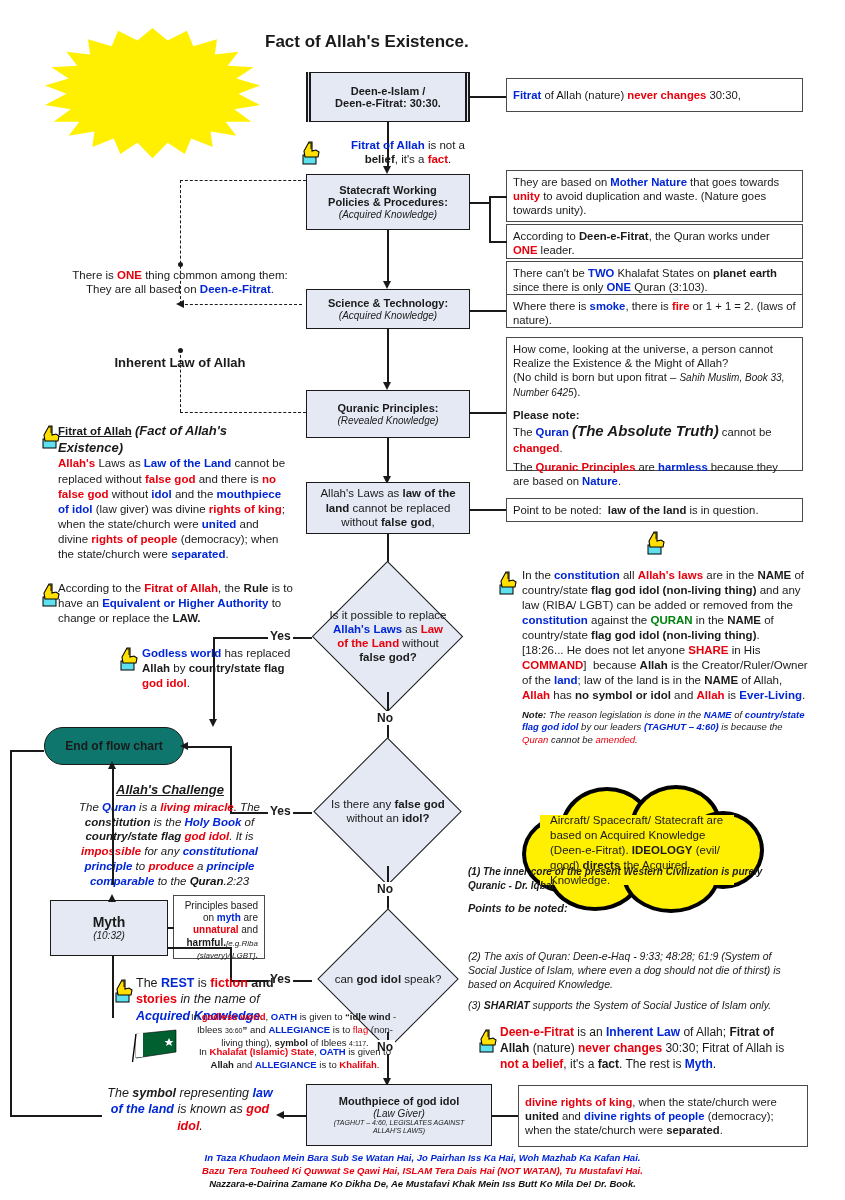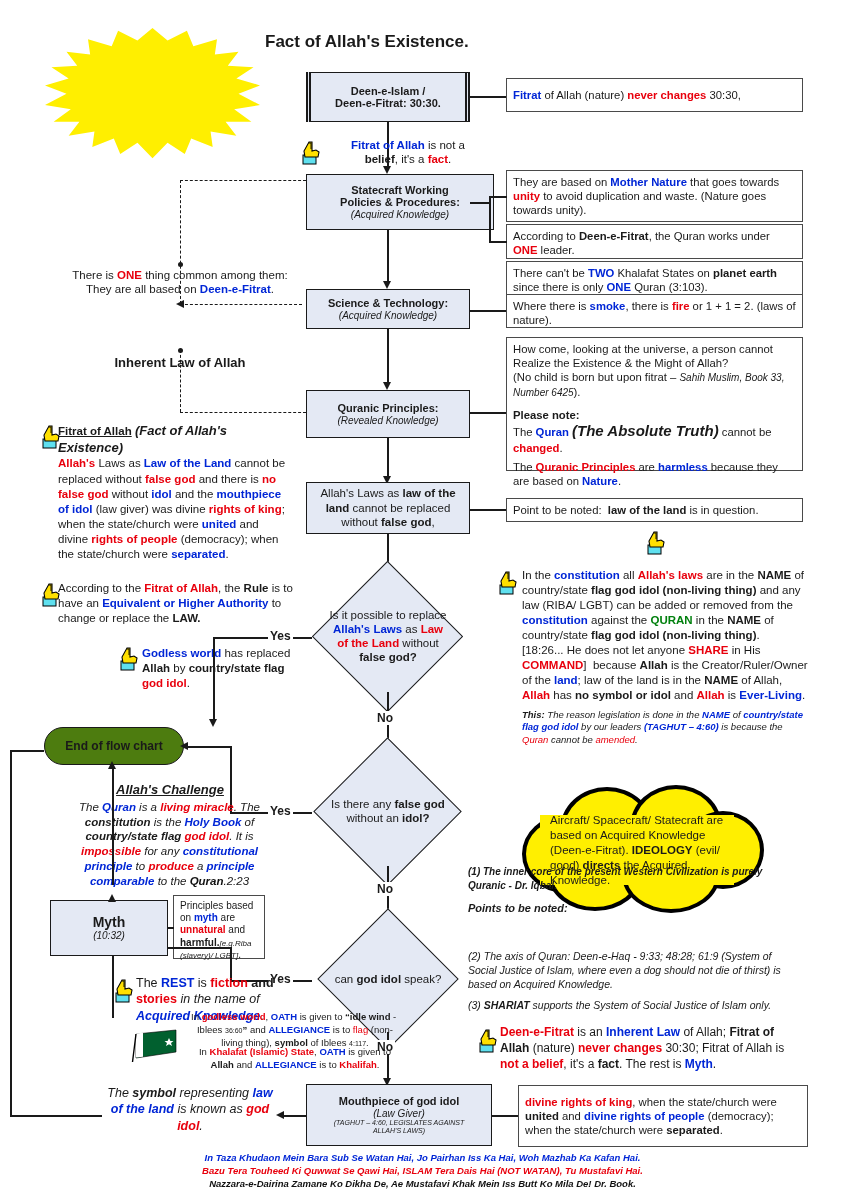--- a/index.html
+++ b/index.html
@@ -30,21 +30,21 @@
   
   .dia{position:absolute;}
   .dia .shape{position:absolute;inset:0;background:#e4e9f4;
        border:1.6px solid #1a1a1a;box-sizing:border-box;
        transform:rotate(45deg);}
   .dia .lbl{position:absolute;inset:0;display:flex;align-items:center;
        justify-content:center;text-align:center;font-size:11.5px;line-height:1.2;
        padding:0 14px;box-sizing:border-box;}
 
   
-  .term{background:#4d7c0f;border:1.6px solid #1a1a1a;border-radius:26px;
+  .term{background:#0f766e;border:1.6px solid #1a1a1a;border-radius:26px;
         box-sizing:border-box;display:flex;align-items:center;justify-content:center;
         font-weight:bold;font-size:12px;}
 
   
   .ln{position:absolute;background:#1a1a1a;}
   .hln{height:1.6px;} .vln{width:1.6px;}
   .dash-h{position:absolute;height:0;border-top:1.6px dashed #1a1a1a;}
   .dash-v{position:absolute;width:0;border-left:1.6px dashed #1a1a1a;}
   .arw{position:absolute;width:0;height:0;}
   .arw.down{border-left:4.5px solid transparent;border-right:4.5px solid transparent;
@@ -117,21 +117,21 @@
 <div class="hand" style="left:300px;top:140px;">
   <svg viewBox="0 0 22 26" width="22" height="26">
       <g>
   <rect x="3" y="15" width="13" height="9" fill="#5fe0ef" stroke="#000" stroke-width="1"></rect>
   <path d="M9 2 L12 2 L12 11 L16 10 L19 12 L18 17 L5 17 L4 11 Z" fill="#ffe000" stroke="#000" stroke-width="1.1"></path>
   <path d="M9 3 L11 3 L11 9" fill="none" stroke="#000" stroke-width="0.9"></path>
   </g>
     </svg>
 </div>
 
-<div class="abs fbox" style="left:306px;top:174px;width:188px;height:56px;">
+<div class="abs fbox" style="left:306px;top:174px;width:164px;height:56px;">
   <div class="t1">Statecraft Working</div>
   <div class="t1">Policies &amp; Procedures:</div>
   <div class="t2">(Acquired Knowledge)</div>
 </div>
 <div class="ln vln abs" style="left:387px;top:230px;height:55px;"></div>
 <div class="arw down" style="left:383px;top:281px;"></div>
 
 <div class="abs fbox" style="left:306px;top:289px;width:164px;height:40px;">
   <div class="t1">Science &amp; Technology:</div>
   <div class="t2">(Acquired Knowledge)</div>
@@ -283,21 +283,21 @@
   <path d="M9 2 L12 2 L12 11 L16 10 L19 12 L18 17 L5 17 L4 11 Z" fill="#ffe000" stroke="#000" stroke-width="1.1"></path>
   <path d="M9 3 L11 3 L11 9" fill="none" stroke="#000" stroke-width="0.9"></path>
   </g>
     </svg>
 </div>
 <div class="tb" style="left:522px;top:568px;width:290px;line-height:1.3;">
   In the <span class="b bld">constitution</span> all <span class="r bld">Allah's laws</span> are in the <span class="bld">NAME</span> of country/state <span class="bld">flag god idol (non-living thing)</span> and any law (RIBA/ LGBT) can be added or removed from the <span class="b bld">constitution</span> against the <span class="g bld">QURAN</span> in the <span class="bld">NAME</span> of country/state <span class="bld">flag god idol (non-living thing)</span>.<br>
   [18:26... He does not let anyone <span class="r bld">SHARE</span> in His <span class="r bld">COMMAND</span>]&nbsp; because <span class="bld">Allah</span> is the Creator/Ruler/Owner of the <span class="b bld">land</span>; law of the land is in the <span class="bld">NAME</span> of Allah, <span class="r bld">Allah</span> has <span class="bld">no symbol or idol</span> and <span class="r bld">Allah</span> is <span class="b bld">Ever-Living</span>.
 </div>
 <div class="tb" style="left:522px;top:709px;width:285px;font-size:9.5px;line-height:1.3;">
-  <span class="bld it">This:</span> <span class="it">The reason legislation is done in the <span class="b bld">NAME</span> of <span class="b bld">country/state flag god idol</span> by our leaders <span class="b bld">(TAGHUT – 4:60)</span> is because the <span class="r">Quran</span> cannot be <span class="r">amended</span>.</span>
+  <span class="bld it">Note:</span> <span class="it">The reason legislation is done in the <span class="b bld">NAME</span> of <span class="b bld">country/state flag god idol</span> by our leaders <span class="b bld">(TAGHUT – 4:60)</span> is because the <span class="r">Quran</span> cannot be <span class="r">amended</span>.</span>
 </div>
 
 <div class="abs term" style="left:44px;top:727px;width:140px;height:38px;">
   <span>End of flow chart</span>
 </div>
 
 <div class="dia" style="left:312px;top:758px;width:152px;height:108px;">
   <div class="shape" style="width:105px;height:105px;left:23px;top:1px;"></div>
   <div class="lbl">
     <div>Is there any <span class="bld">false god</span> without an <span class="bld">idol?</span></div>
@@ -317,21 +317,21 @@
 <div class="tb c" style="left:62px;top:800px;width:215px;line-height:1.28;font-style:italic;font-weight:bold;">
   <span style="font-weight:normal;">The <span class="b bld">Quran</span> is a <span class="r bld">living miracle</span>. The <span class="bld">constitution</span> is the <span class="b bld">Holy Book</span> of <span class="bld">country/state flag</span> <span class="r bld">god idol</span>. It is <span class="r bld">impossible</span> for any <span class="b bld">constitutional principle</span> to <span class="r bld">produce</span> a <span class="b bld">principle comparable</span> to the <span class="bk bld">Quran</span>.2:23</span>
 </div>
 <div class="ln vln abs" style="left:112px;top:765px;height:120px;"></div>
 <div class="arw up" style="left:108px;top:761px;"></div>
 
 <div class="abs fbox" style="left:50px;top:900px;width:118px;height:56px;">
   <div class="t1" style="font-size:14px;">Myth</div>
   <div class="t2">(10:32)</div>
 </div>
-<div class="abs note sm" style="left:173px;top:895px;width:92px;height:64px;">
+<div class="abs note sm" style="left:173px;top:895px;width:92px;height:64px;text-align:right;">
   Principles based on <span class="b bld">myth</span> are <span class="r bld">unnatural</span> and <span class="bld">harmful.</span><span class="it" style="font-size:8px;">[e.g.Riba (slavery)/ LGBT]</span>.
 </div>
 <div class="ln hln abs" style="left:168px;top:927px;width:6px;"></div>
 <div class="ln vln abs" style="left:112px;top:956px;height:62px;"></div>
 <div class="arw up" style="left:108px;top:894px;"></div>
 
 <div class="dia" style="left:312px;top:928px;width:152px;height:104px;">
   <div class="shape" style="width:100px;height:100px;left:26px;top:1px;"></div>
   <div class="lbl">
     <div>can <span class="bld">god idol</span> speak?</div>

